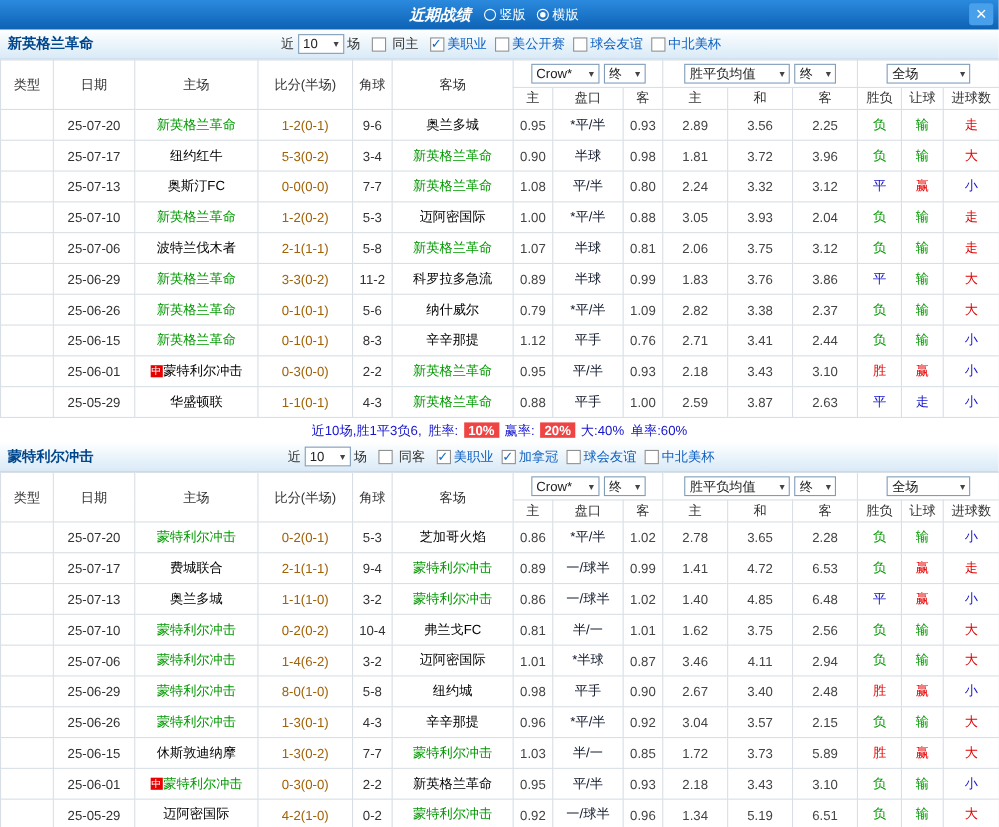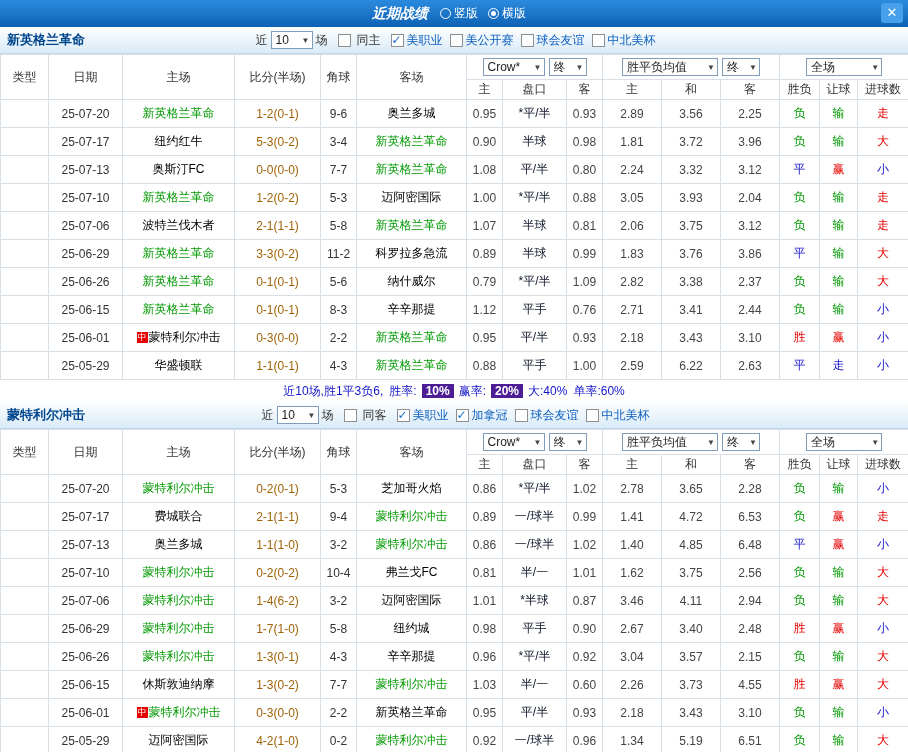--- a/index.html
+++ b/index.html
@@ -58,21 +58,21 @@
   td.score { color:#a16207; }
   td.hcp { color:#0f172a; }
   td.odds { color:#444; }
   td.txt-r { color:#e60000; }
   td.txt-g { color:#009900; }
   td.txt-b { color:#1414cc; }
   .badge { display:inline-block; background:#e60000; color:#fff; font-size:9px; line-height:11px; width:11px; height:11px; margin-right:1px; vertical-align:1px; }
   
   .summary { height:22px; display:flex; align-items:center; justify-content:center; color:#1414cc; background:#fff; }
   .sum-txt { margin:0 3px; }
-  .chip { background:#4c1d95; color:#fff; padding:0 4px; font-weight:bold; margin:0 2px; }
+  .chip { background:#ef4444; color:#fff; padding:0 4px; font-weight:bold; margin:0 2px; }
 </style>
 </head>
 <body>
 
 <div class="topbar">
   <span class="topbar-title">近期战绩</span>
   <span id="radios"><span class="radio-item">
         <span class="radio"></span>
         <span class="radio-label">竖版</span>
       </span><span class="radio-item">
@@ -329,21 +329,21 @@
           <td class="lg-mls">美职业</td>
           <td class="date">25-05-29</td>
           <td><span class="team-black">华盛顿联</span></td>
           <td class="score">1-1(0-1)</td>
           <td class="corner">4-3</td>
           <td><span class="team-green">新英格兰革命</span></td>
           <td class="odds">0.88</td>
           <td class="hcp">平手</td>
           <td class="odds">1.00</td>
           <td class="odds">2.59</td>
-          <td class="odds">6.22</td>
+          <td class="odds">3.87</td>
           <td class="odds">2.63</td>
           <td class="txt-b">平</td>
           <td class="txt-b">走</td>
           <td class="txt-b">小</td>
         </tr>
       </tbody>
     </table>
     <div class="summary">
       <span class="sum-txt">近10场,胜1平3负6,</span>
       <span class="sum-txt">胜率:</span>
@@ -524,21 +524,21 @@
           <td class="odds">4.11</td>
           <td class="odds">2.94</td>
           <td class="txt-g">负</td>
           <td class="txt-g">输</td>
           <td class="txt-r">大</td>
         </tr>
         <tr class="row">
           <td class="lg-mls">美职业</td>
           <td class="date">25-06-29</td>
           <td><span class="team-green">蒙特利尔冲击</span></td>
-          <td class="score">1-7(1-0)</td>
+          <td class="score">8-0(1-0)</td>
           <td class="corner">5-8</td>
           <td><span class="team-black">纽约城</span></td>
           <td class="odds">0.98</td>
           <td class="hcp">平手</td>
           <td class="odds">0.90</td>
           <td class="odds">2.67</td>
           <td class="odds">3.40</td>
           <td class="odds">2.48</td>
           <td class="txt-r">胜</td>
           <td class="txt-r">赢</td>
@@ -563,24 +563,24 @@
         </tr>
         <tr class="row">
           <td class="lg-mls">美职业</td>
           <td class="date">25-06-15</td>
           <td><span class="team-black">休斯敦迪纳摩</span></td>
           <td class="score">1-3(0-2)</td>
           <td class="corner">7-7</td>
           <td><span class="team-green">蒙特利尔冲击</span></td>
           <td class="odds">1.03</td>
           <td class="hcp">半/一</td>
-          <td class="odds">0.60</td>
-          <td class="odds">2.26</td>
+          <td class="odds">0.85</td>
+          <td class="odds">1.72</td>
           <td class="odds">3.73</td>
-          <td class="odds">4.55</td>
+          <td class="odds">5.89</td>
           <td class="txt-r">胜</td>
           <td class="txt-r">赢</td>
           <td class="txt-r">大</td>
         </tr>
         <tr class="row">
           <td class="lg-mls">美职业</td>
           <td class="date">25-06-01</td>
           <td><span class="badge">中</span><span class="team-green">蒙特利尔冲击</span></td>
           <td class="score">0-3(0-0)</td>
           <td class="corner">2-2</td>

